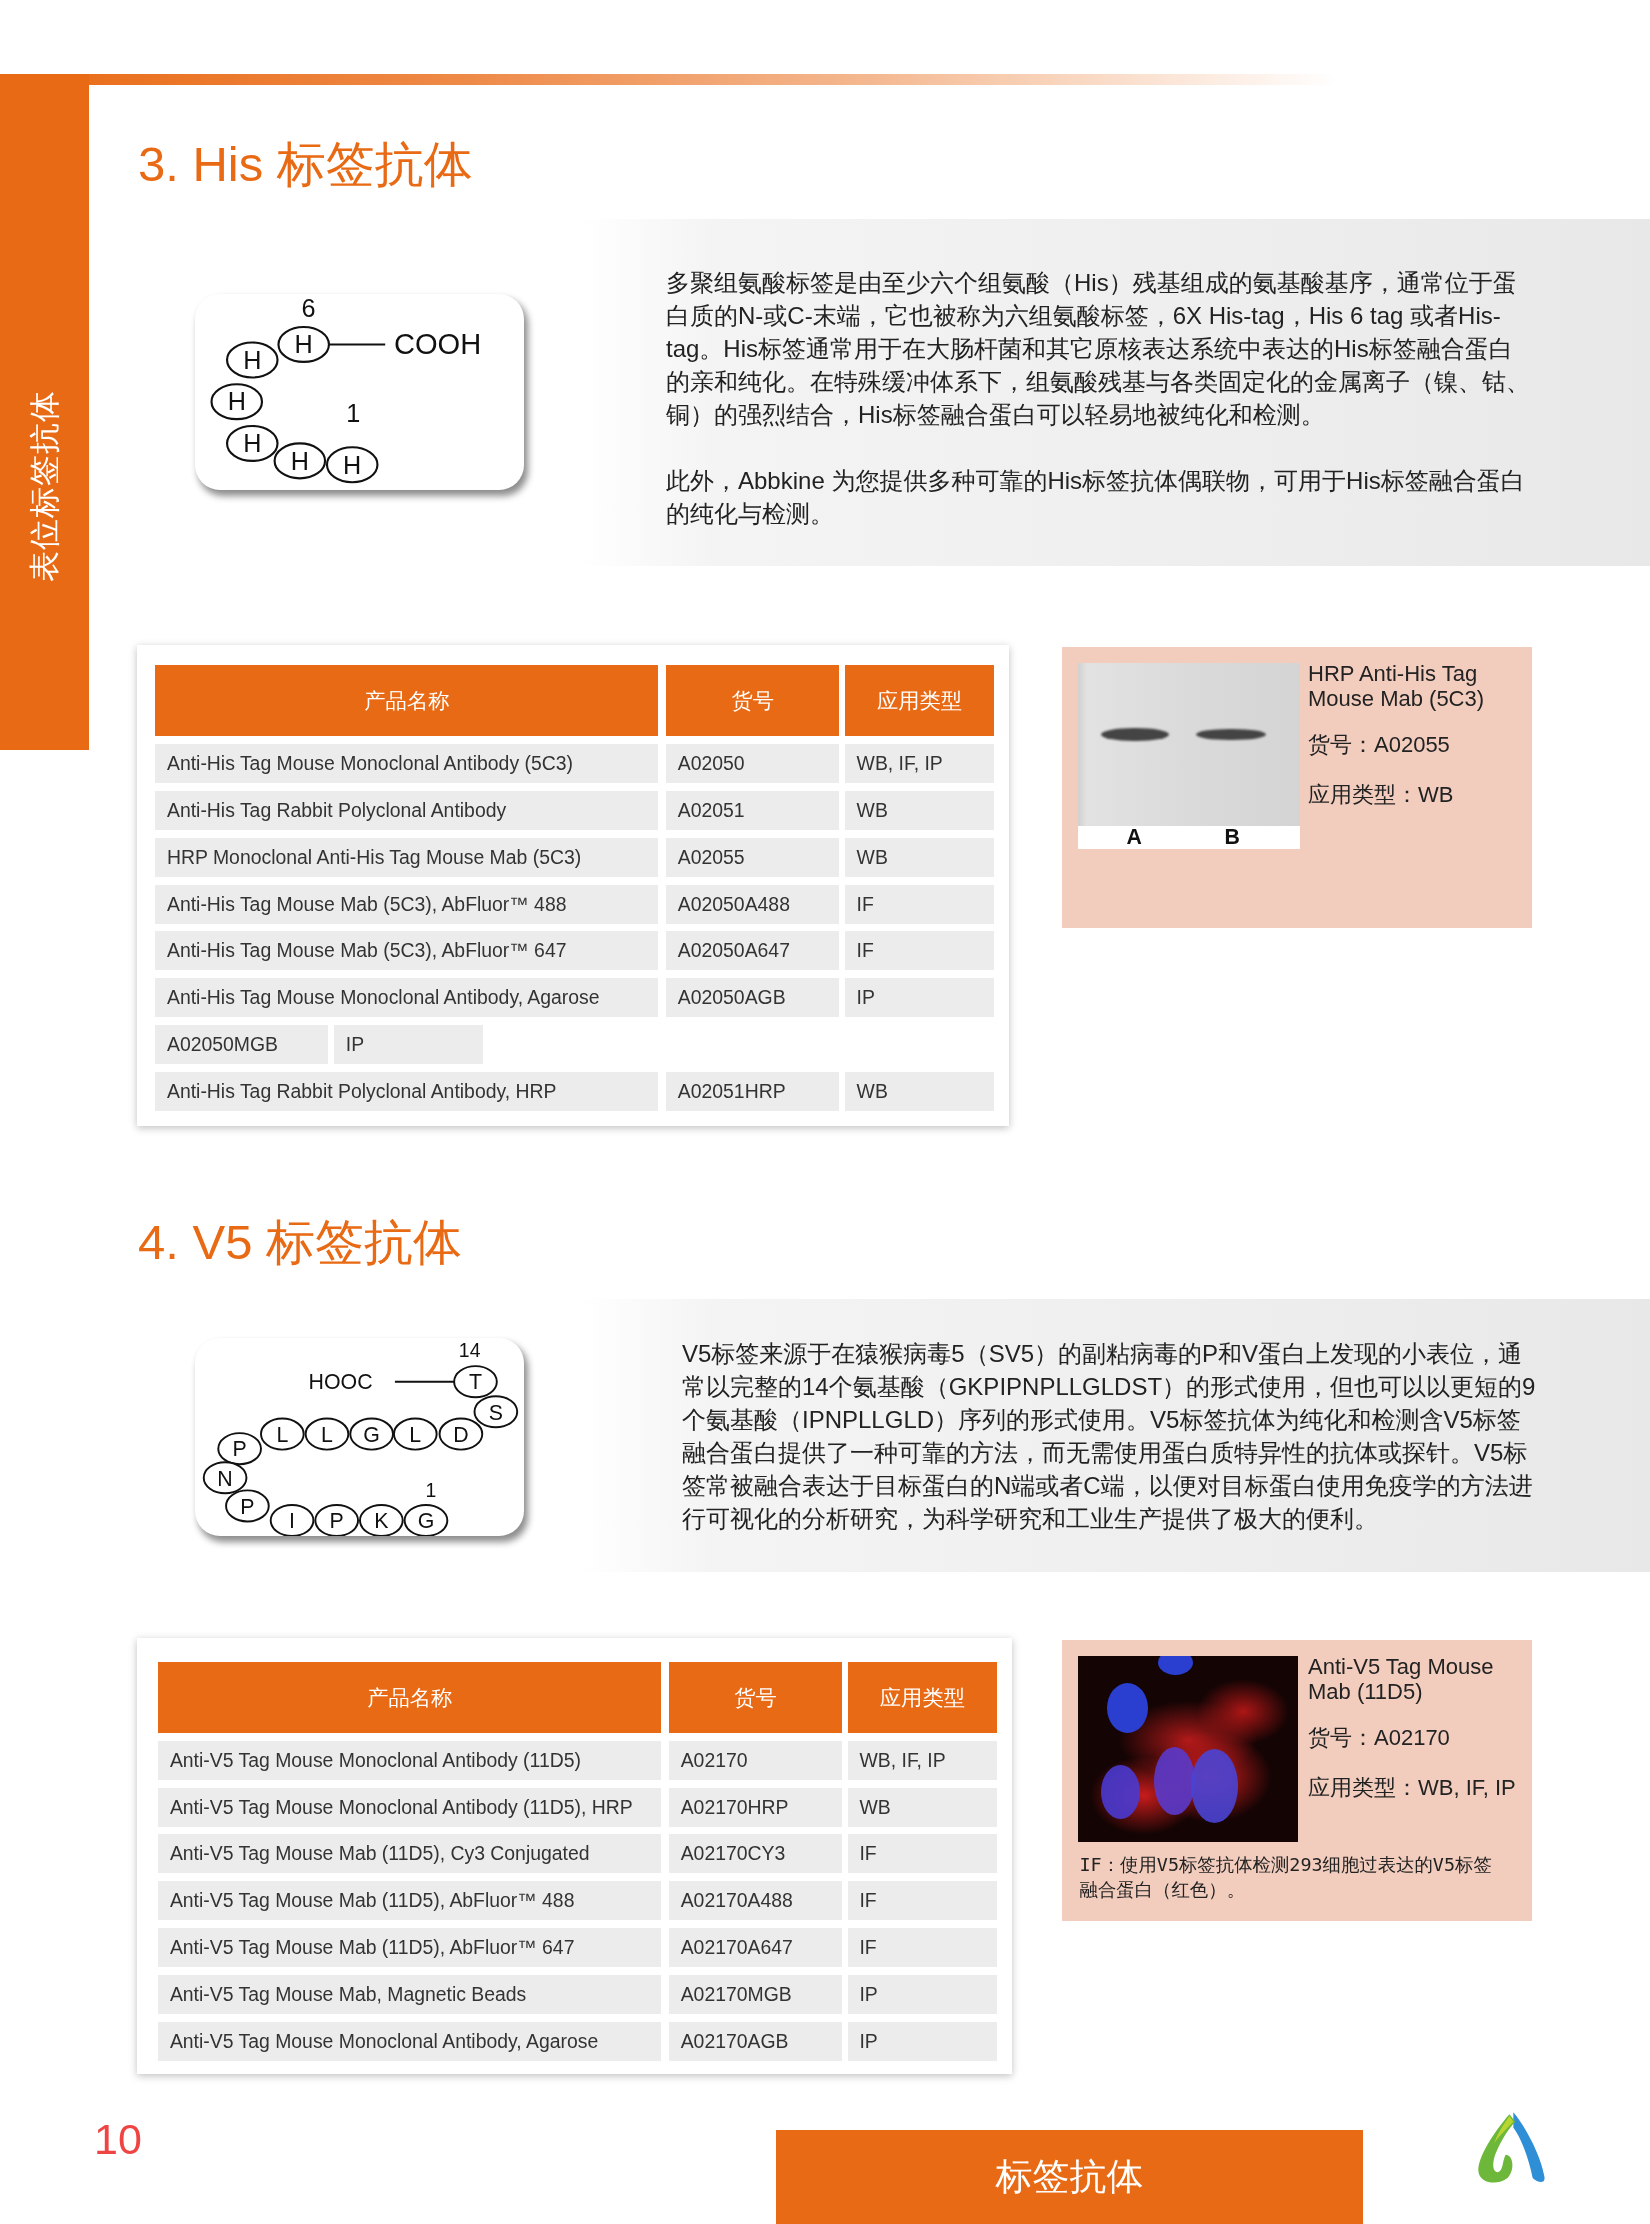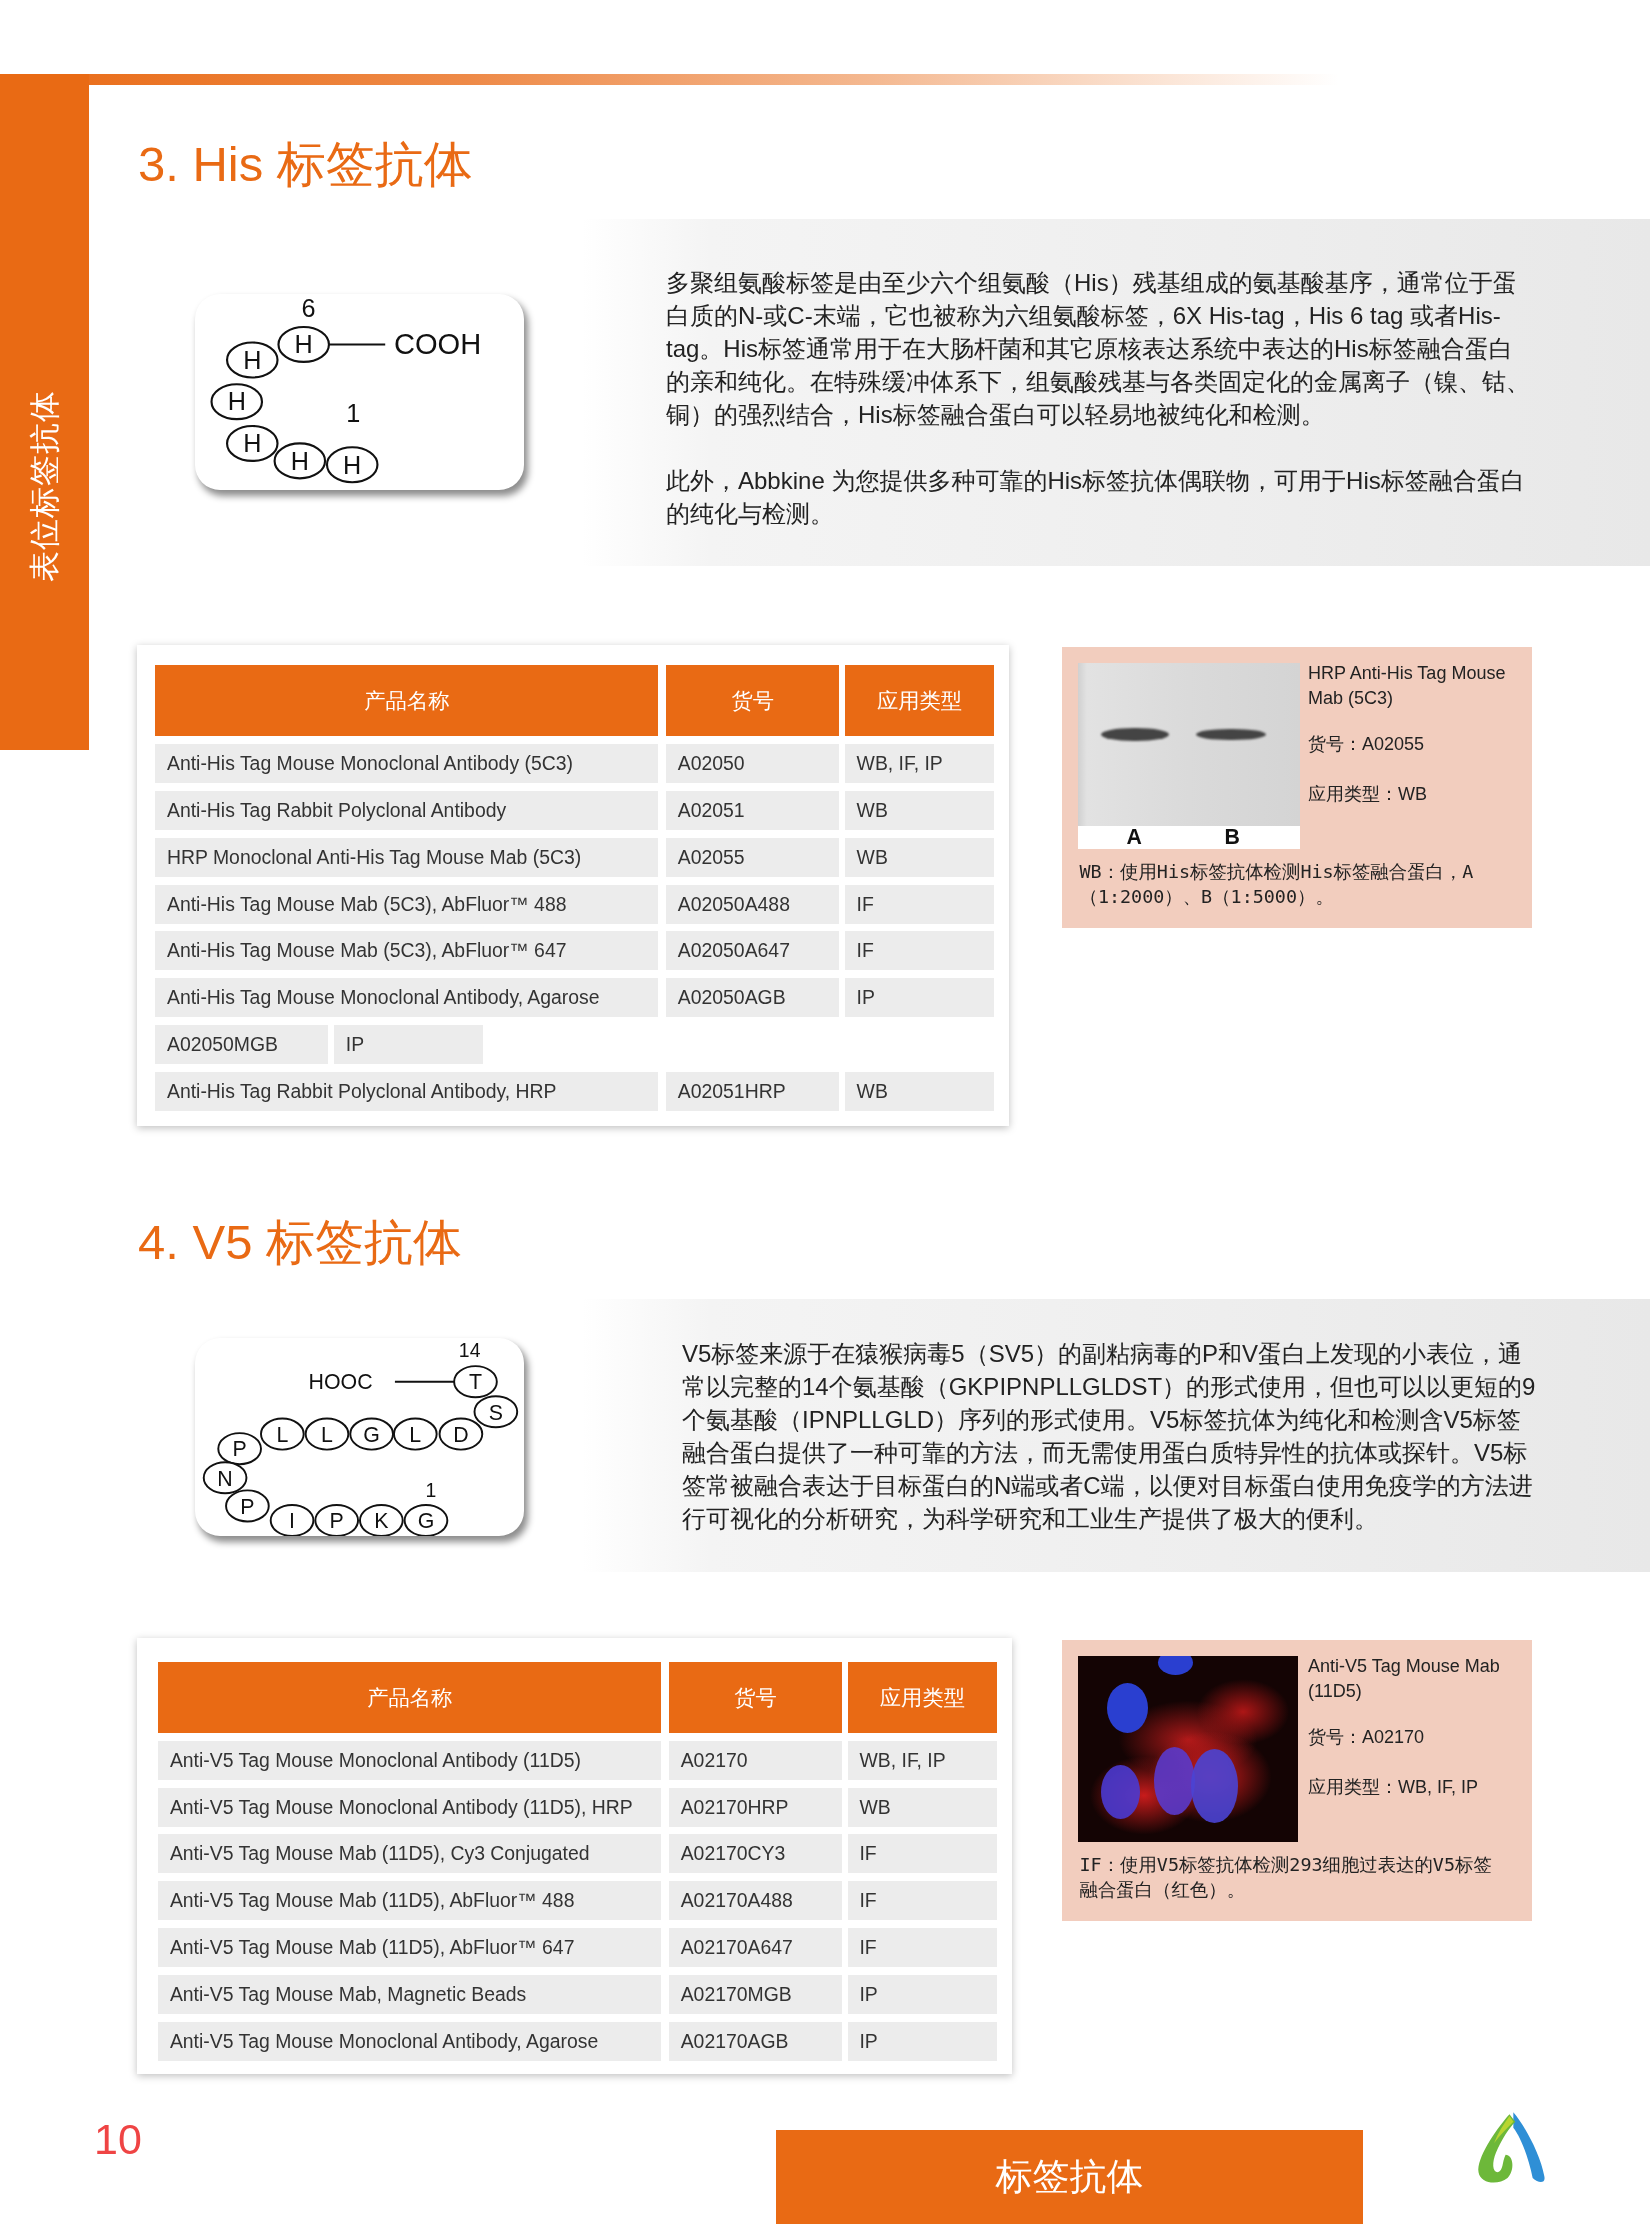--- a/index.html
+++ b/index.html
@@ -30,21 +30,21 @@
   .t-head { display: flex; height: 71px; margin-bottom: 7.8px; }
   .t-head div { background: #E96A14; color: #fff; font-size: 21.3px; display: flex; align-items: center; justify-content: center; }
   .t-row { display: flex; height: 39px; margin-bottom: 7.8px; }
   .t-row div { background: #ECECEC; color: #333; font-size: 19.4px; display: flex; align-items: center; padding-left: 11.6px; white-space: nowrap; overflow: hidden; }
   .col-name { width: 503px; margin-right: 7.8px; }
   .col-code { width: 173px; margin-right: 5.8px; text-align: center; }
   .col-app { width: 149px; }
 
   .img-panel { position: absolute; background: #F2CDBE; }
   .img-panel .figure { position: absolute; left: 15.5px; top: 15.5px; width: 222px; height: 186px; overflow: hidden; }
-  .img-panel .info { position: absolute; left: 246px; top: 13.6px; width: 218px; font-size: 18px; line-height: 25px; color: #222; }
+  .img-panel .info { position: absolute; left: 246px; top: 13.6px; width: 218px; font-size: 22px; line-height: 25px; color: #222; }
   .img-panel .info .title { margin-bottom: 21.3px; }
   .img-panel .info .line { margin-bottom: 25px; }
   .img-panel .caption { position: absolute; left: 17.5px; top: 212px; width: 427px; font-size: 18.4px; line-height: 25px; color: #222; font-family: "DejaVu Sans Mono", monospace; }
 
   .blot { background: #d8d8d8; width: 100%; height: 100%; position: relative; }
   .blot .membrane { position: absolute; left: 0; top: 0; width: 100%; height: 163px;
     background: linear-gradient(90deg, #d0d0d0 0%, #e2e2e2 4%, #dadada 50%, #d4d4d4 100%); }
   .blot .band { position: absolute; height: 13.6px; border-radius: 50%; background: #444; filter: blur(1px); }
   .blot .lane-row { position: absolute; left: 0; top: 163px; width: 100%; height: 23px; background: #fff; }
   .blot .lane-label { position: absolute; top: 163px; font-size: 21.3px; font-weight: bold; color: #111; line-height: 23px; }
@@ -162,21 +162,20 @@
       <div class="lane-row"></div>
       <span class="lane-label" style="left:49px;">A</span>
       <span class="lane-label" style="left:147px;">B</span>
     </div>
   </div>
   <div class="info">
     <div class="title">HRP Anti-His Tag Mouse Mab (5C3)</div>
     <div class="line">货号：A02055</div>
     <div class="line">应用类型：WB</div>
   </div>
-  <div class="caption">WB：使用His标签抗体检测His标签融合蛋白，A（1:2000）、B（1:5000）。</div>
 </div>
 
 <h2 class="section-title" style="top:1210px;">4. V5 标签抗体</h2>
 
 <div class="gray-panel" style="top:1299px; height:273px;"></div>
 
 <div class="diagram-card" style="left:195px; top:1338px; width:329px; height:198px;">
   <svg width="329" height="198" viewBox="0 0 339 204">
     <line x1="206" y1="45" x2="268" y2="45" stroke="#111" stroke-width="2"></line>
     <g fill="#fff" stroke="#111" stroke-width="2">

